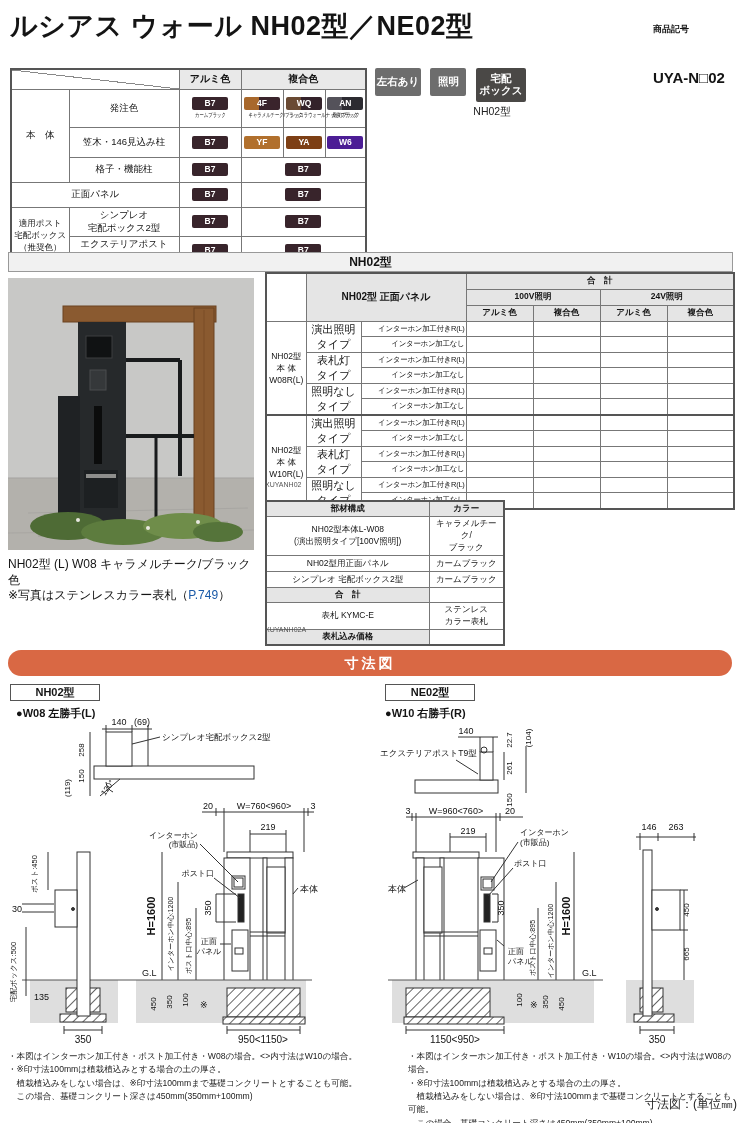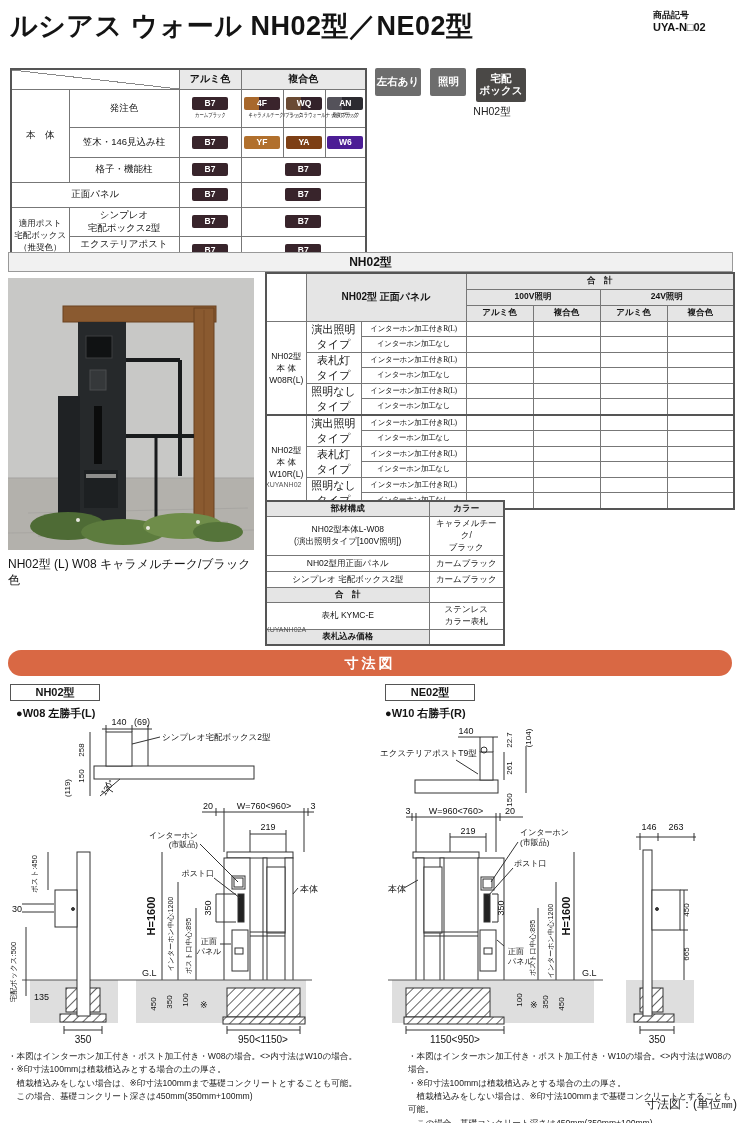--- a/index.html
+++ b/index.html
@@ -8,22 +8,22 @@
     position:relative; width:740px; height:1123px;
     font-family:"Liberation Sans","DejaVu Sans",sans-serif;
     color:#141414; overflow:hidden;
   }
   .abs { position:absolute; }
   .prewrap { white-space:pre-line; }
 
   
   .page-title { font-size:27px; font-weight:bold; letter-spacing:0.5px; }
   .code-block { text-align:left; line-height:1.2; }
-  .code-label { font-size:9px; font-weight:bold; }
-  .code-value { font-size:11px; font-weight:bold; }
+  .code-label { font-size:9px; font-weight:bold;margin-top:14px; }
+  .code-value { font-size:15px; font-weight:bold;margin-top:34px; }
 
   
   table { border-collapse:collapse; }
   .ct { width:355px; table-layout:fixed; border:2px solid #555; }
   .ct td { border:1px solid #777; font-size:9.5px; text-align:center; vertical-align:middle; padding:1px; }
   .ct .hd { background:#e9e9e9; font-weight:bold; font-size:10px; }
   .ct .corner { background:
       linear-gradient(to top right, transparent calc(50% - 0.5px), #888 calc(50% - 0.5px), #888 calc(50% + 0.5px), transparent calc(50% + 0.5px)); }
   .chip { display:inline-block; width:36px; height:13px; line-height:13px; border-radius:2px;
           color:#fff; font-size:8.5px; font-weight:bold; background:#333; }
@@ -40,21 +40,21 @@
 
   
   .caption { font-size:12px; line-height:1.3; }
   .page-link { color:#1a5aa8; }
 
   
   .pt { width:468px; table-layout:fixed; border:2px solid #555; }
   .pt td { border:1px solid #777; font-size:8.5px; text-align:center; vertical-align:middle; padding:0 1px; }
   .pt .hd { background:#e5e5e5; font-weight:bold; }
   .pt .hd-title { background:#e5e5e5; font-weight:bold; font-size:10px; }
-  .pt .opt { text-align:center; font-size:7.5px; letter-spacing:-0.3px; height:14px;font-family:Liberation Serif, serif; }
+  .pt .opt { text-align:right; font-size:7.5px; letter-spacing:-0.3px; height:14px; }
   .pt .typ { font-size:11px; }
   .pt .grp { font-size:8.5px; }
   .pt tr.sep td { border-top:2px solid #555; }
   .small-code { font-size:7px; color:#555; }
 
   
   .bt { width:238px; table-layout:fixed; border:2px solid #555; }
   .bt td { border:1px solid #777; font-size:8.5px; text-align:center; vertical-align:middle; padding:1px; }
   .bt .hd { background:#e5e5e5; font-weight:bold; }
   .bt .gray { background:#e5e5e5; font-weight:bold; }
@@ -183,20 +183,21 @@
     <ellipse cx="60" cy="248" rx="38" ry="14" fill="#4e6b35"></ellipse>
     <ellipse cx="115" cy="254" rx="42" ry="13" fill="#5d7c3e"></ellipse>
     <ellipse cx="175" cy="248" rx="40" ry="13" fill="#6f8d4a"></ellipse>
     <ellipse cx="210" cy="254" rx="25" ry="10" fill="#55743a"></ellipse>
     <circle cx="70" cy="242" r="2" fill="#e8e8e0"></circle>
       <circle cx="140" cy="250" r="2" fill="#e8e8e0"></circle>
     <circle cx="190" cy="244" r="2" fill="#e8e8e0"></circle>
   </svg>
   <div class="caption" style="margin-top:3px;">
     <div>NH02型 (L) W08 キャラメルチーク/ブラック色</div>
+    <div><span>※写真はステンレスカラー表札（</span><span class="page-link">P.749</span><span>）</span></div>
   </div>
 </div>
 
 <table class="abs pt" style="left:265px; top:272px;">
   <colgroup>
       <col style="width:40px">
       <col style="width:55px">
       <col style="width:105px">
       <col style="width:67px">
       <col style="width:67px">

